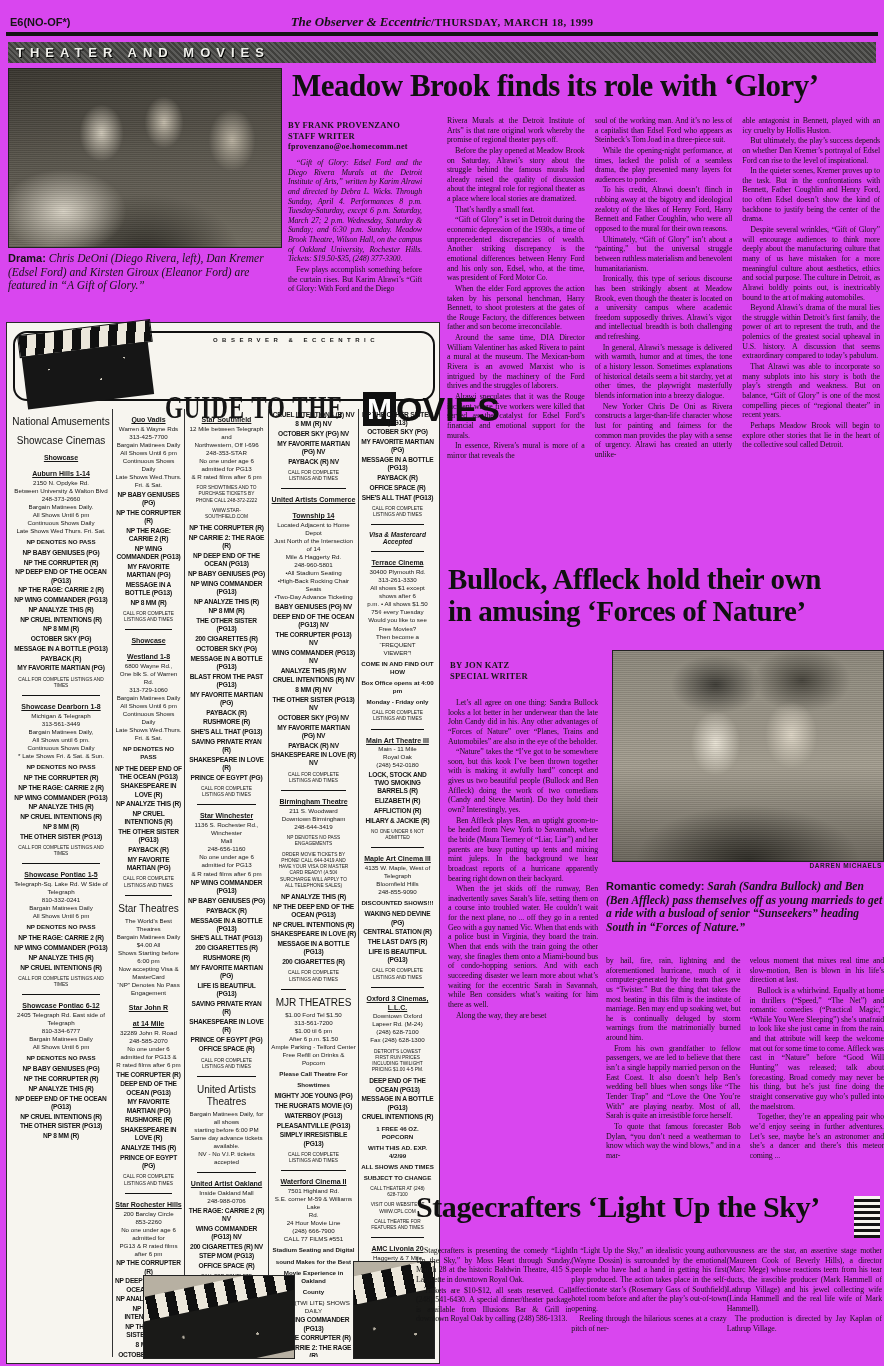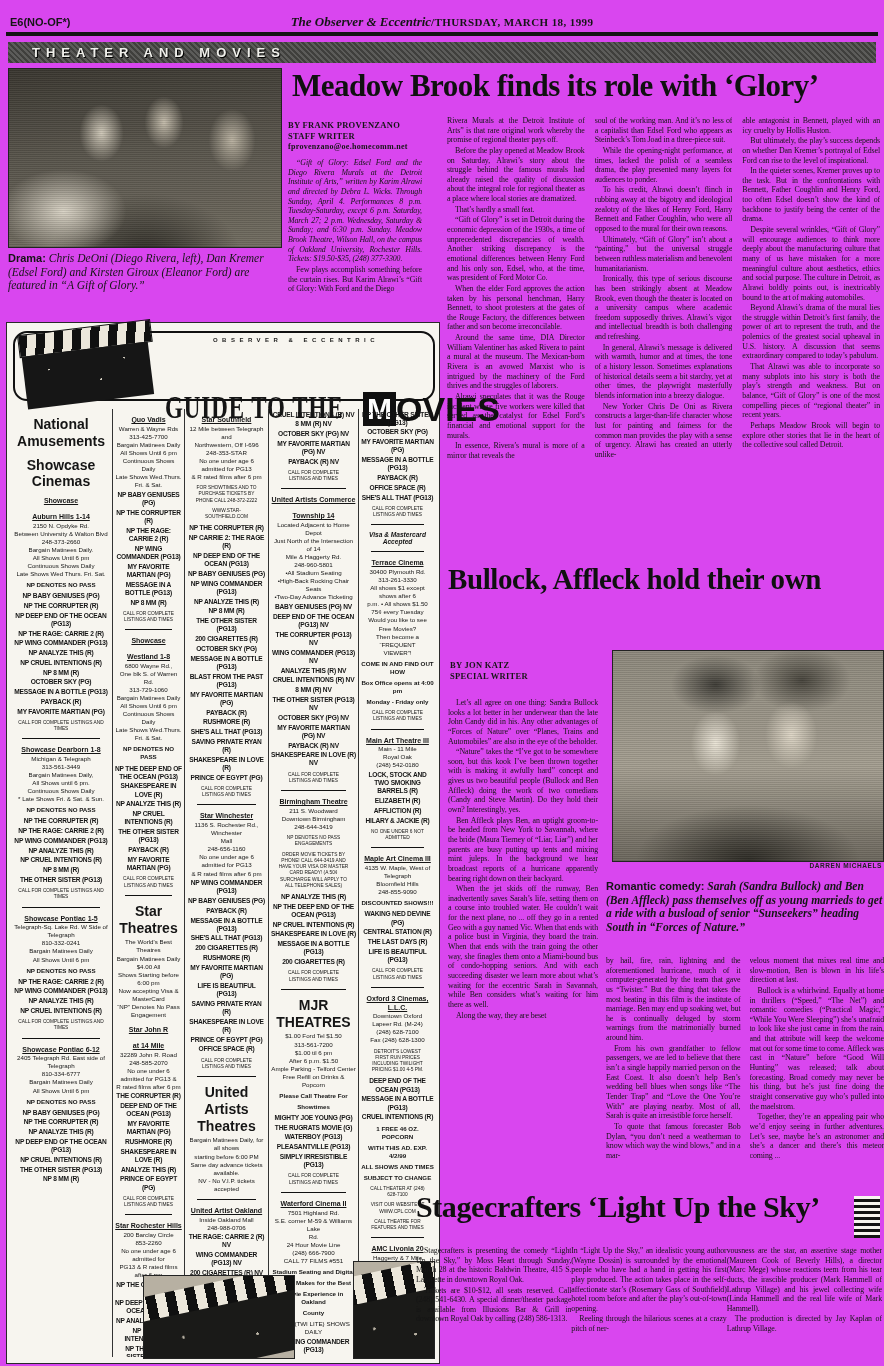--- a/index.html
+++ b/index.html
@@ -8,21 +8,21 @@
   
   #edition{position:absolute;left:10px;top:16px;font:bold 11px "Liberation Sans",sans-serif;}
   #masthead{position:absolute;left:0;top:12px;width:100%;text-align:center;}
   #mh-title{font:bold italic 13px "Liberation Serif",serif;}
   #mh-date{font:bold 11px "Liberation Serif",serif;letter-spacing:.4px;}
   #hdr-rule{position:absolute;left:6px;top:32px;width:872px;height:4px;background:#141414;}
   #section-banner{position:absolute;left:8px;top:42px;width:868px;height:21px;background:#4a4a47;
      background-image:repeating-linear-gradient(45deg,rgba(255,255,255,.10) 0 2px,rgba(0,0,0,.15) 2px 4px);
      display:flex;align-items:center;}
   #section-banner span{font:bold 13px "Liberation Sans",sans-serif;color:#efefea;letter-spacing:6px;
-     padding-left:24px;text-shadow:1px 1px 0 #000;}
+     padding-left:8px;text-shadow:1px 1px 0 #000;}
   
   .photo{position:absolute;border:1px solid #222;}
   .photo::after{content:"";position:absolute;inset:0;
      background:repeating-linear-gradient(0deg,rgba(25,25,25,.10) 0 1px,rgba(255,255,255,.05) 1px 2px);}
   #photo1{left:8px;top:68px;width:272px;height:178px;
      background:
       radial-gradient(90px 60px at 20% 80%, #d8d2c4 0%, rgba(216,210,196,0) 70%),
       radial-gradient(34px 44px at 34% 36%, #cfc8b8 0%, rgba(0,0,0,0) 65%),
       radial-gradient(30px 40px at 57% 30%, #c4bcab 0%, rgba(0,0,0,0) 65%),
       radial-gradient(36px 48px at 82% 40%, #b9b1a0 0%, rgba(0,0,0,0) 65%),
@@ -88,21 +88,21 @@
      transform:scale(.92,1.28);transform-origin:left bottom;vertical-align:bottom;}
   #gb-m{display:inline-block;background:#101010;color:#fff;font:900 30px "Liberation Sans",sans-serif;
      padding:0 4px;margin-left:4px;vertical-align:bottom;}
   #gb-ovies{display:inline-block;font:900 34px "Liberation Sans",sans-serif;letter-spacing:0;
      color:#101010;vertical-align:bottom;line-height:1;margin-top:48px;}
   #guide-cols{position:absolute;left:3px;top:86px;width:426px;height:948px;display:flex;
      justify-content:space-between;font-family:"Liberation Sans",sans-serif;}
   .g-col{text-align:center;overflow:hidden;height:100%;padding:0 2px;box-sizing:border-box;}
   .g-col+.g-col{border-left:1px solid #333;}
   #gcolA{width:102px;} #gcolB{width:72px;} #gcolC{width:84px;} #gcolD{width:90px;} #gcolE{width:78px;}
-  .g-h{font-weight:bold;font-size:14px;line-height:1.2;margin:7px 0 2px;}
+  .g-h{font-weight:normal;font-size:10px;line-height:1.2;margin:7px 0 2px;}
   .g-v{font-weight:bold;font-size:7px;line-height:1.25;text-decoration:underline;margin-top:7px;}
   .g-a{font-size:6.2px;line-height:1.3;}
   .g-m{font-weight:bold;font-size:6.6px;line-height:1.25;margin:1.5px 0;letter-spacing:-.2px;}
   .g-n{font-weight:bold;font-size:6.2px;line-height:1.3;margin:3px 0;}
   .g-f{font-size:4.8px;line-height:1.3;margin:4px 6px;text-transform:uppercase;}
   .g-card{font-weight:bold;font-style:italic;font-size:6.6px;margin:4px 0;}
   .g-r{border-top:1px solid #111;margin:6px 10px;height:0;}
   .clap-ad{position:absolute;border:1px solid #222;background:#b7b0a2;overflow:hidden;}
   .clap-ad::before{content:"";position:absolute;left:-12%;top:6%;width:126%;height:32%;
      background:repeating-linear-gradient(90deg,#101010 0 10px,#ece7db 10px 20px);transform:rotate(-12deg);}
@@ -554,20 +554,21 @@
           <div class="g-a">734-542-9909</div>
           <div class="g-f">CALL THEATRE FOR FEATURES AND TIMES</div>
         </div>
     </div>
     <div id="gad1" class="clap-ad"></div>
     <div id="gad2" class="clap-ad"></div>
   </div>
 
   <div id="a2-headline" class="headline">
     <div>Bullock, Affleck hold their own</div>
+    <div>in amusing ‘Forces of Nature’</div>
   </div>
   <div id="a2-byline" class="byline">
     <div>BY JON KATZ</div>
     <div>SPECIAL WRITER</div>
   </div>
   <div id="photo2" class="photo"></div>
   <div id="photo2-credit">DARREN MICHAELS</div>
   <div id="cap2" class="caption">
     <span class="cap-label">Romantic comedy:</span>
     <span class="cap-text">Sarah (Sandra Bullock) and Ben (Ben Affleck) pass themselves off as young marrieds to get a ride with a busload of senior “Sunseekers” heading South in “Forces of Nature.”</span>

